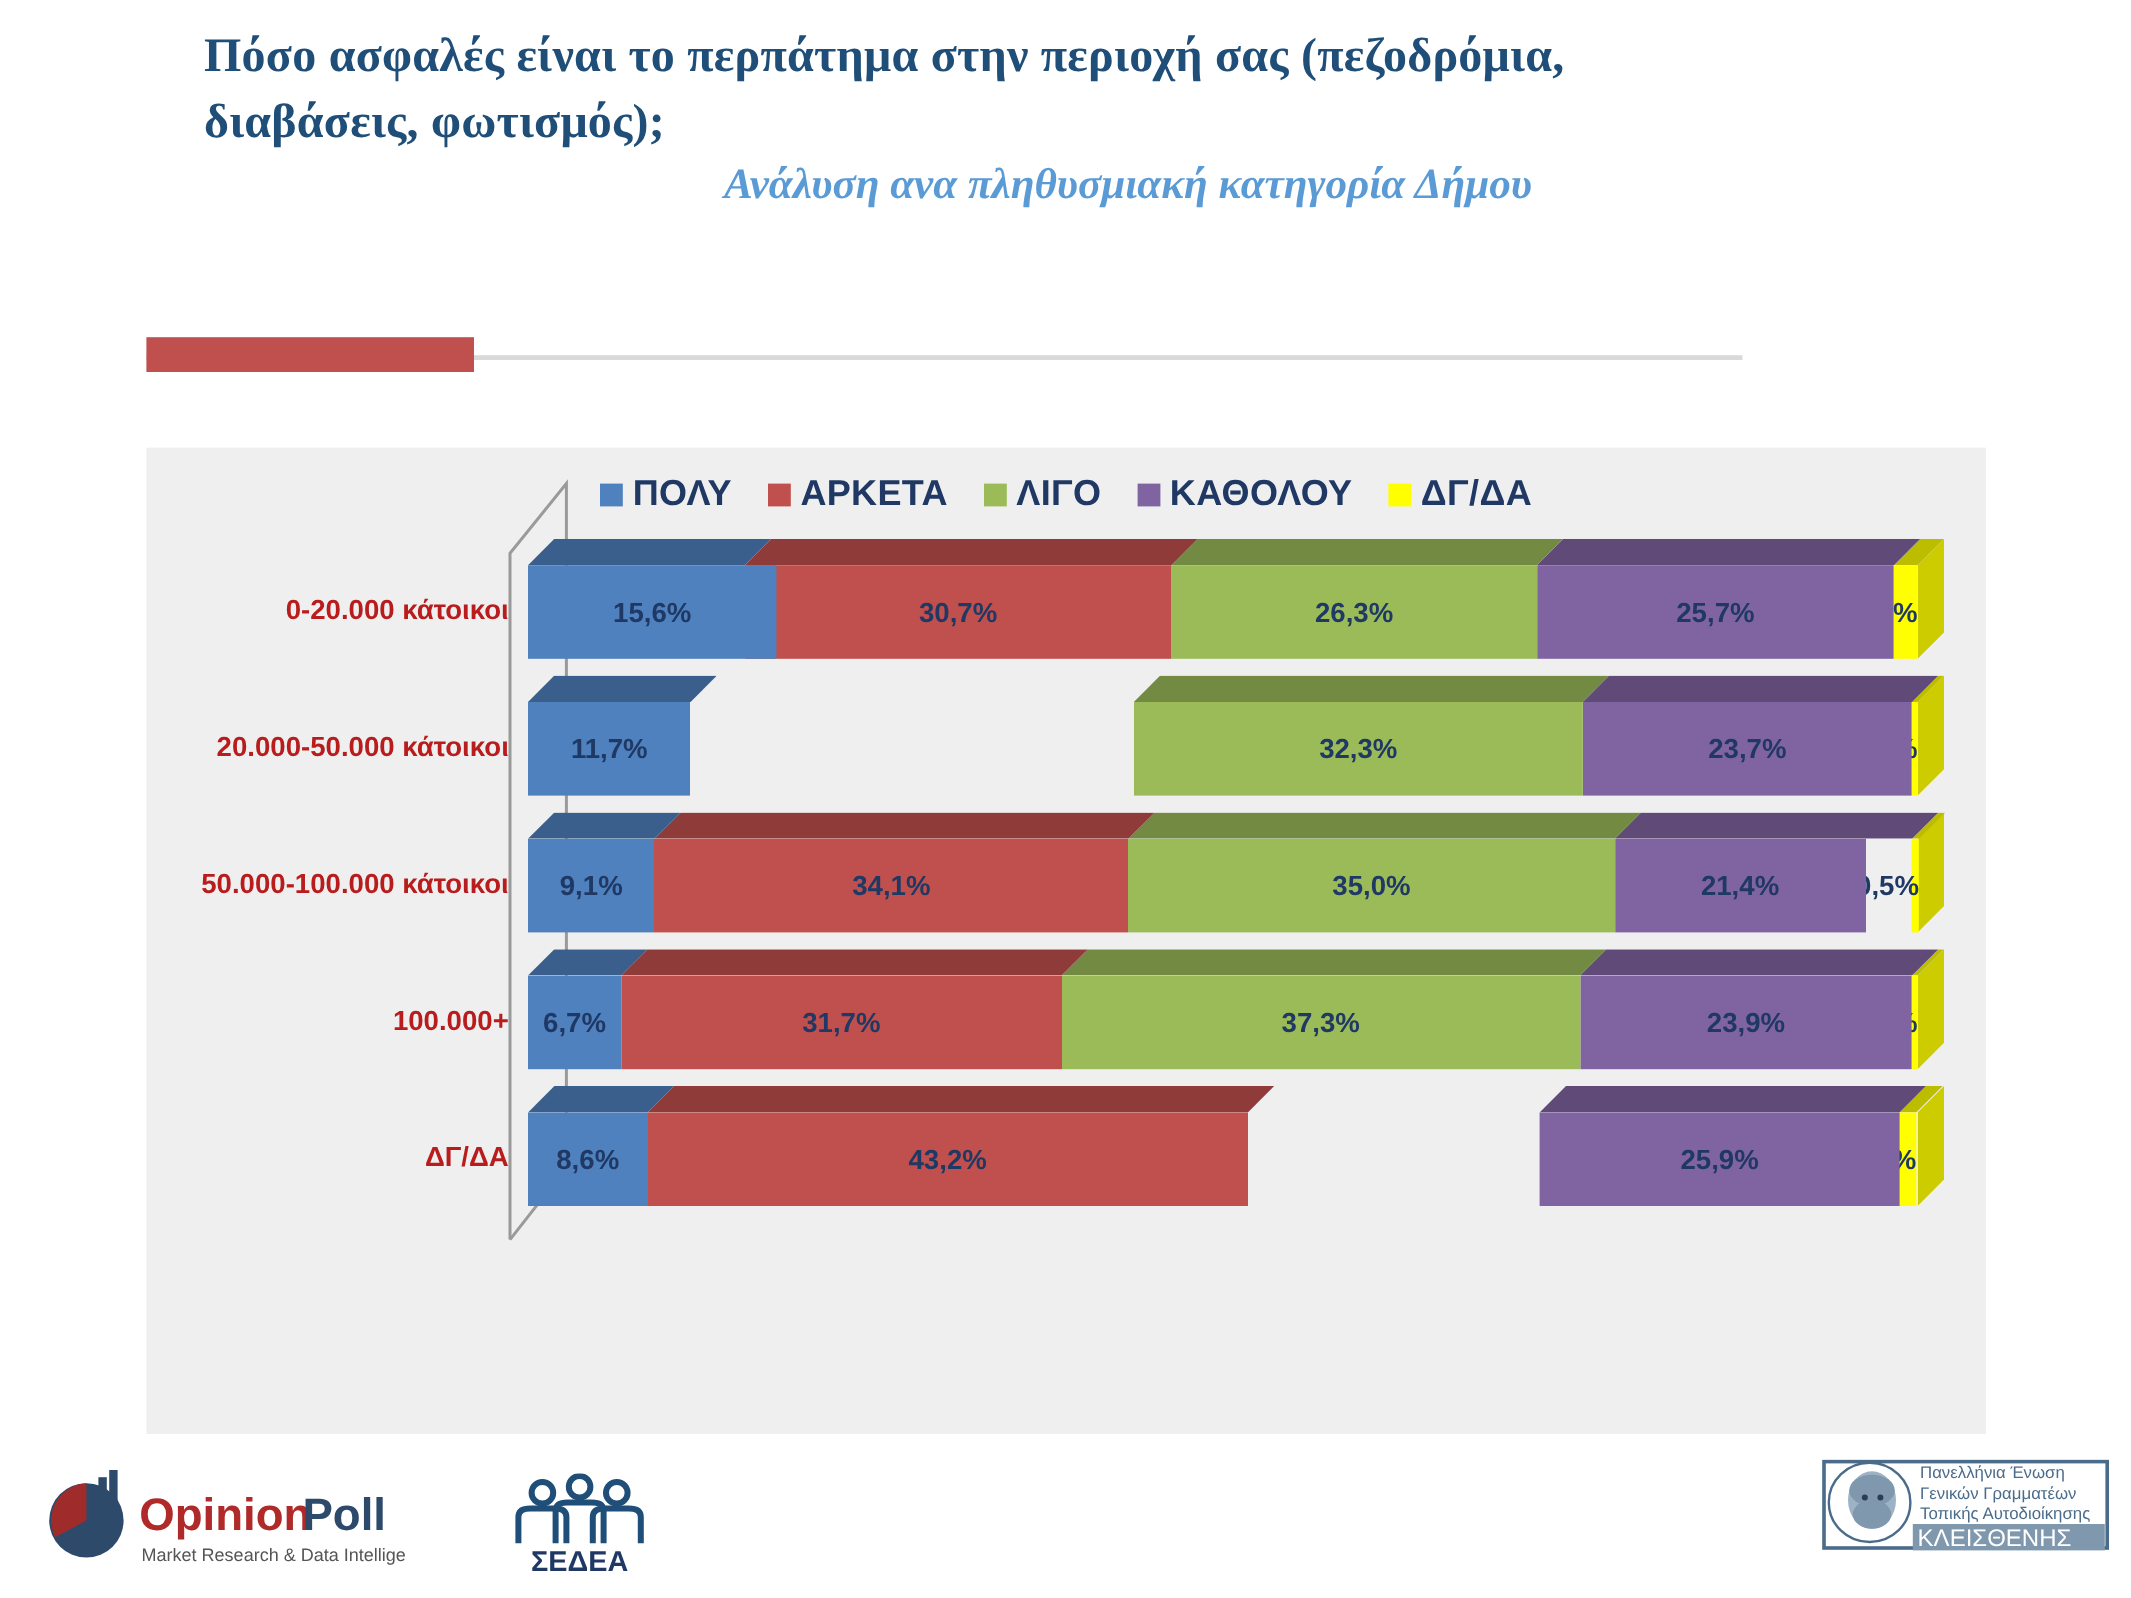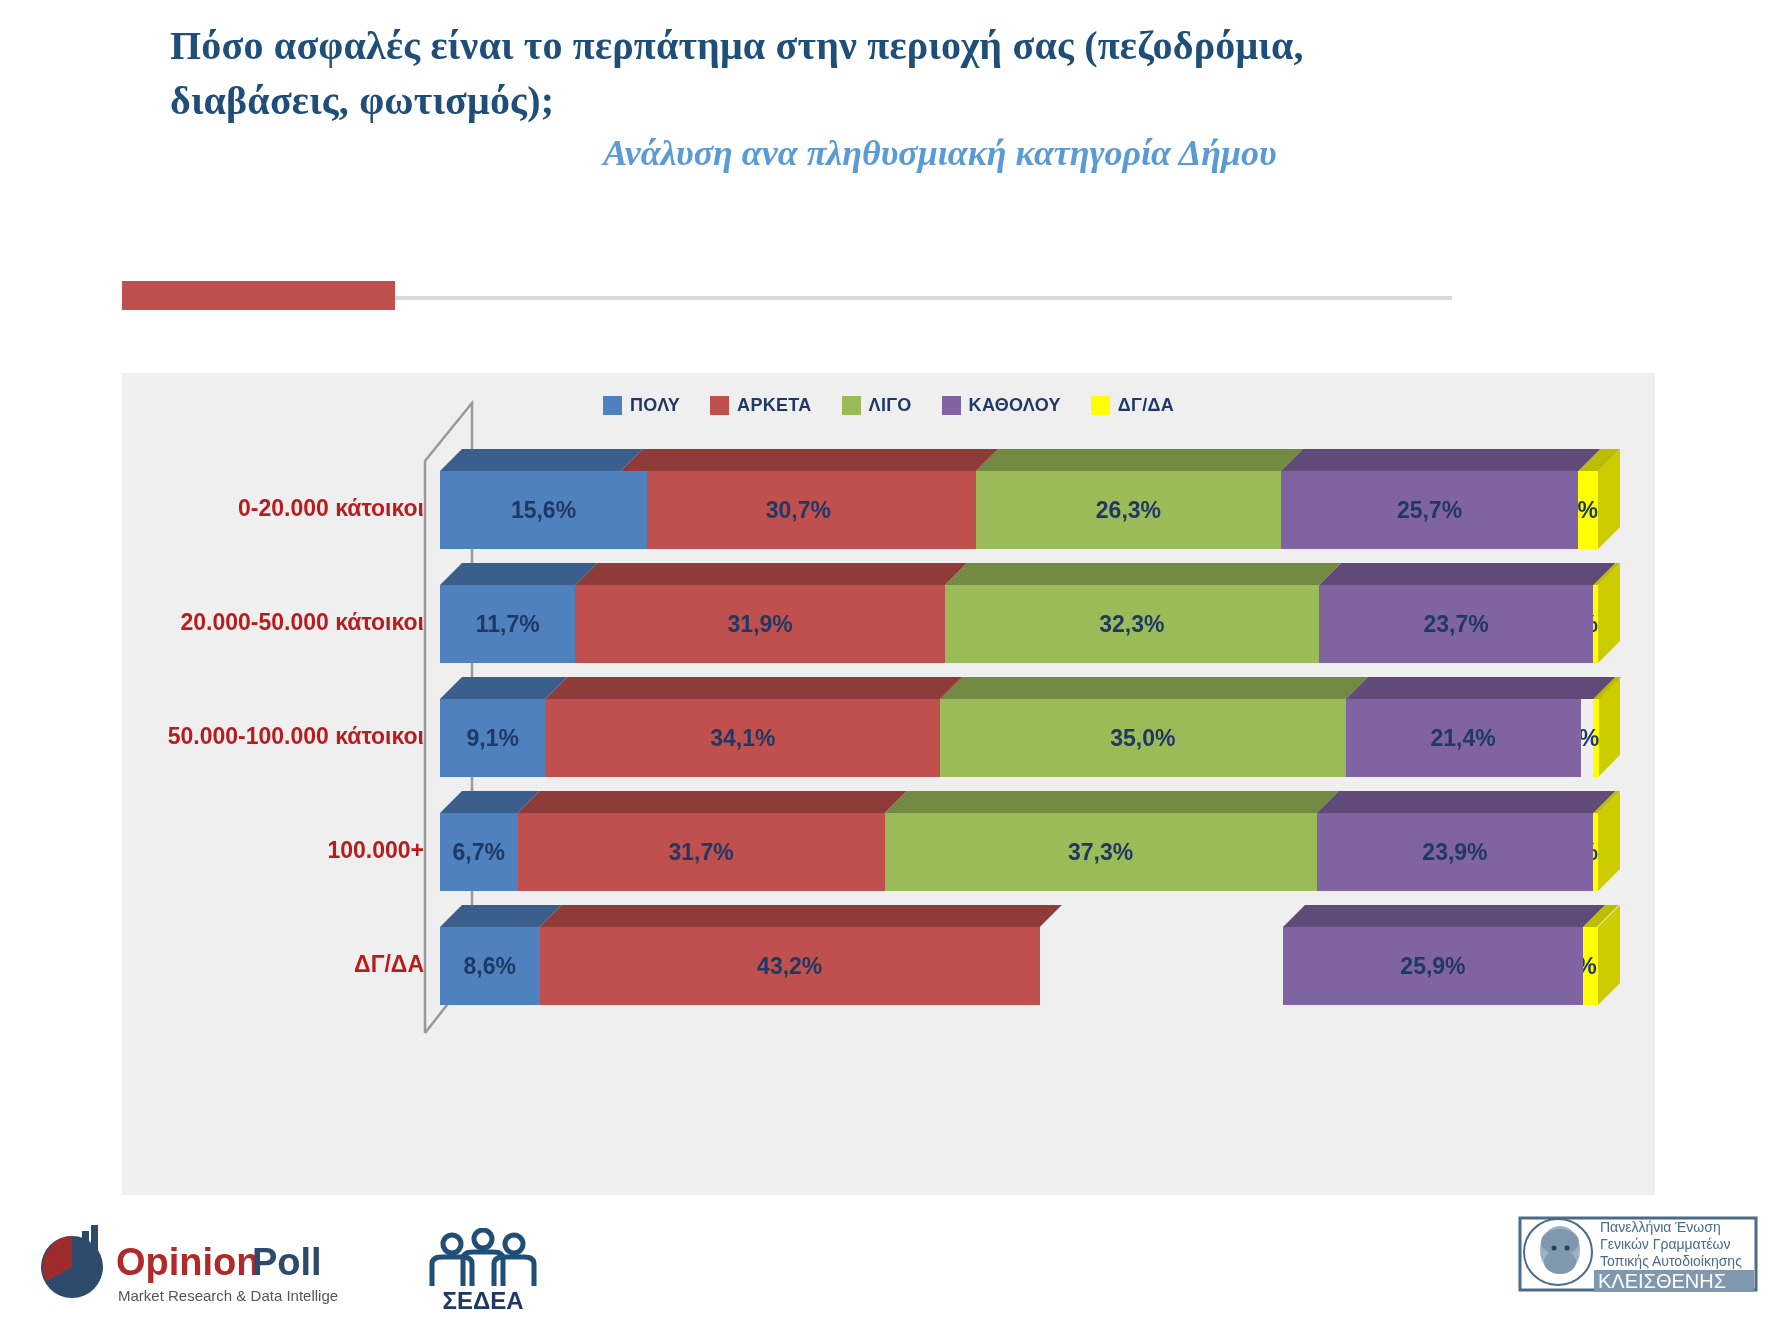--- a/index.html
+++ b/index.html
@@ -48,21 +48,21 @@
     background:#EFEFEF;
   }
   
   #legend{
     position:absolute;left:0;top:22px;width:100%;
     display:flex;justify-content:center;align-items:center;gap:30px;
   }
   .legend-item{display:flex;align-items:center;gap:8px;}
   .legend-swatch{width:19px;height:19px;display:block;}
   .legend-label{
-    font-size:18px;font-weight:bold;color:#1F3864;
+    font-size:30px;font-weight:bold;color:#1F3864;
     letter-spacing:.3px;white-space:nowrap;
   }
   
   #plot{
     position:absolute;left:0;top:0;width:100%;height:100%;
   }
   #axis-svg{position:absolute;left:0;top:0;}
   
   .cat-label{
     position:absolute;
@@ -163,25 +163,20 @@
         </div>
         <div style="position: absolute; left: 1158px; top: -22px; width: 22px; height: 100px; background: rgb(204, 204, 0); clip-path: polygon(0px 22px, 100% 0px, 100% 78px, 0px 100%); z-index: 4;"></div>
       </div>
       <div class="cat-label" style="top: 236px;">20.000-50.000 κάτοικοι</div>
       <div class="bar-row" style="left: 318px; top: 212px; width: 1158px;">
         <div class="seg" style="left: 0px; width: 135.486px; z-index: 10;">
           <div style="position: absolute; left: 0px; top: -22px; width: 157.486px; height: 22px; background: rgb(58, 95, 140); clip-path: polygon(22px 0px, 100% 0px, 135.486px 100%, 0px 100%);"></div>
           <div class="front" style="background: rgb(78, 129, 189);"></div>
           <div class="seg-label">11,7%</div>
         </div>
-        <div class="seg" style="left: 135.486px; width: 369.402px; z-index: 9;">
-          <div style="position: absolute; left: 0px; top: -22px; width: 391.402px; height: 22px; background: rgb(142, 59, 57); clip-path: polygon(22px 0px, 100% 0px, 369.402px 100%, 0px 100%);"></div>
-          <div class="front" style="background: rgb(192, 80, 77);"></div>
-          <div class="seg-label">31,9%</div>
-        </div>
         <div class="seg" style="left: 504.888px; width: 374.034px; z-index: 8;">
           <div style="position: absolute; left: 0px; top: -22px; width: 396.034px; height: 22px; background: rgb(115, 138, 66); clip-path: polygon(22px 0px, 100% 0px, 374.034px 100%, 0px 100%);"></div>
           <div class="front" style="background: rgb(155, 187, 89);"></div>
           <div class="seg-label">32,3%</div>
         </div>
         <div class="seg" style="left: 878.922px; width: 274.446px; z-index: 7;">
           <div style="position: absolute; left: 0px; top: -22px; width: 296.446px; height: 22px; background: rgb(95, 74, 120); clip-path: polygon(22px 0px, 100% 0px, 274.446px 100%, 0px 100%);"></div>
           <div class="front" style="background: rgb(128, 100, 162);"></div>
           <div class="seg-label">23,7%</div>
         </div>
@@ -202,21 +197,21 @@
         <div class="seg" style="left: 105.378px; width: 394.878px; z-index: 9;">
           <div style="position: absolute; left: 0px; top: -22px; width: 416.878px; height: 22px; background: rgb(142, 59, 57); clip-path: polygon(22px 0px, 100% 0px, 394.878px 100%, 0px 100%);"></div>
           <div class="front" style="background: rgb(192, 80, 77);"></div>
           <div class="seg-label">34,1%</div>
         </div>
         <div class="seg" style="left: 500.256px; width: 405.3px; z-index: 8;">
           <div style="position: absolute; left: 0px; top: -22px; width: 427.3px; height: 22px; background: rgb(115, 138, 66); clip-path: polygon(22px 0px, 100% 0px, 405.3px 100%, 0px 100%);"></div>
           <div class="front" style="background: rgb(155, 187, 89);"></div>
           <div class="seg-label">35,0%</div>
         </div>
-        <div class="seg" style="left: 905.556px; width: 235px; z-index: 7;">
+        <div class="seg" style="left: 905.556px; width: 209px; z-index: 7;">
           <div style="position: absolute; left: 0px; top: -22px; width: 269.812px; height: 22px; background: rgb(95, 74, 120); clip-path: polygon(22px 0px, 100% 0px, 247.812px 100%, 0px 100%);"></div>
           <div class="front" style="background: rgb(128, 100, 162);"></div>
           <div class="seg-label">21,4%</div>
         </div>
         <div class="seg" style="left: 1153.37px; width: 5.79px; z-index: 6;">
           <div style="position: absolute; left: 0px; top: -22px; width: 27.79px; height: 22px; background: rgb(189, 189, 0); clip-path: polygon(22px 0px, 100% 0px, 5.79px 100%, 0px 100%);"></div>
           <div class="front" style="background: rgb(255, 255, 0);"></div>
           <div class="seg-label" style="justify-content: flex-end; padding-right: 2px;">0,5%</div>
         </div>
         <div style="position: absolute; left: 1158px; top: -22px; width: 22px; height: 100px; background: rgb(204, 204, 0); clip-path: polygon(0px 22px, 100% 0px, 100% 78px, 0px 100%); z-index: 4;"></div>

